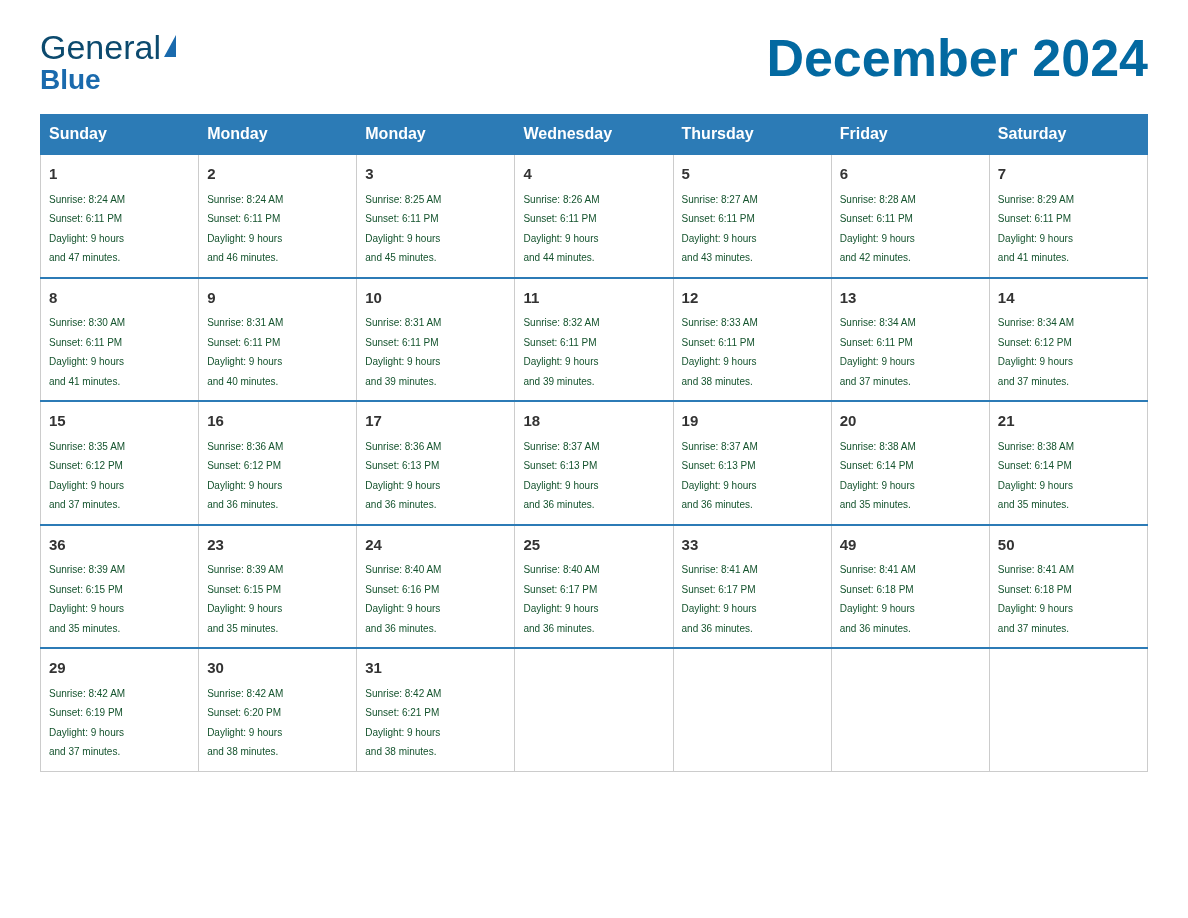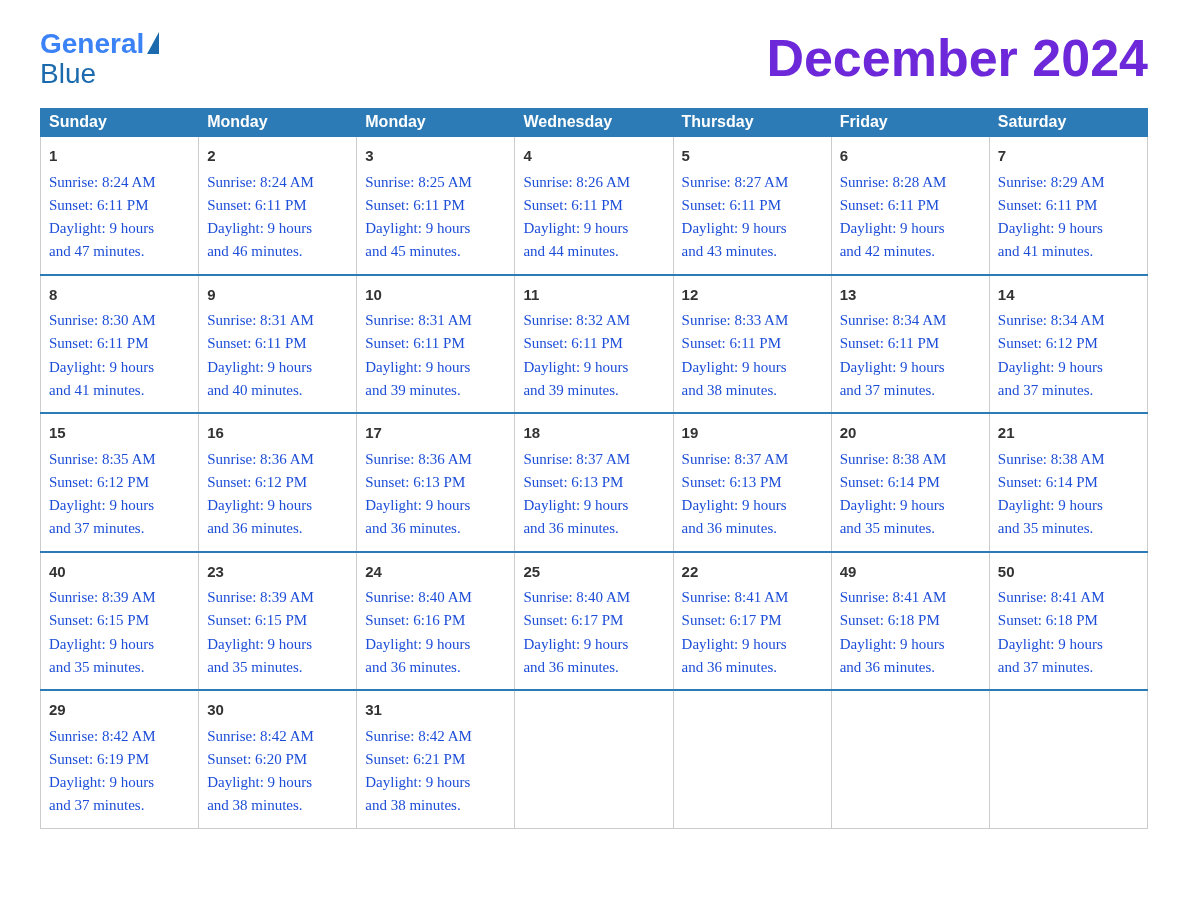--- a/index.html
+++ b/index.html
@@ -10,68 +10,68 @@
       width: 1188px;
       min-height: 918px;
     }
     .header-area {
       display: flex;
       justify-content: space-between;
       align-items: flex-start;
       margin-bottom: 20px;
     }
     .logo-text-general {
-      font-size: 28px;
-      font-weight: bold;
-      color: #3b82f6;
+      font-size: 34px;
+      font-weight: normal;
+      color: #0c4a6e;
       line-height: 1;
     }
     .logo-triangle {
       display: inline-block;
       width: 0;
       height: 0;
       border-left: 12px solid transparent;
       border-bottom: 22px solid #1a6aad;
       margin-left: 3px;
       margin-bottom: 2px;
       vertical-align: bottom;
     }
     .logo-line2 {
       display: block;
       font-size: 28px;
-      font-weight: normal;
+      font-weight: bold;
       color: #1a6aad;
       line-height: 1;
       margin-top: 2px;
     }
     .title-area {
       text-align: right;
     }
     .calendar-title {
       font-size: 52px;
       font-weight: bold;
-      color: #6d28d9;
+      color: #0369a1;
       line-height: 1.1;
     }
     .calendar-subtitle {
       font-size: 22px;
       color: #555;
       margin-top: 4px;
     }
     table {
       width: 100%;
       border-collapse: collapse;
       table-layout: fixed;
     }
     thead tr th {
       background-color: #2c7bb6;
       color: #fff;
       font-size: 16px;
       font-weight: bold;
-      padding: 4px 8px;
+      padding: 10px 8px;
       text-align: left;
       border: 1px solid #2c7bb6;
     }
     tbody tr td {
       vertical-align: top;
       padding: 8px 8px 10px 8px;
       border: 1px solid #ccc;
       font-size: 13px;
       color: #333;
       line-height: 1.5;
@@ -80,24 +80,23 @@
     tbody tr {
       border-top: 2px solid #2c7bb6;
     }
     .day-num {
       font-size: 15px;
       font-weight: bold;
       display: block;
       margin-bottom: 3px;
     }
     .day-info {
-      font-size: 15px;
-      color: #1d4ed8;
+      font-size: 10px;
+      color: #14532d;
       line-height: 1.55;
-      font-family: Liberation Serif, serif;
     }
     .empty-cell {
       background: #fff;
     }
     .logo-wrapper {
       line-height: 1;
     }
     .logo-row1 {
       display: flex;
       align-items: center;
@@ -219,37 +218,37 @@
         <span class="day-num">20</span>
         <span class="day-info">Sunrise: 8:38 AM<br>Sunset: 6:14 PM<br>Daylight: 9 hours<br>and 35 minutes.</span>
       </td>
         <td>
         <span class="day-num">21</span>
         <span class="day-info">Sunrise: 8:38 AM<br>Sunset: 6:14 PM<br>Daylight: 9 hours<br>and 35 minutes.</span>
       </td>
       </tr>
       <tr>
         <td>
-        <span class="day-num">40</span>
+        <span class="day-num">36</span>
         <span class="day-info">Sunrise: 8:39 AM<br>Sunset: 6:15 PM<br>Daylight: 9 hours<br>and 35 minutes.</span>
       </td>
         <td>
         <span class="day-num">23</span>
         <span class="day-info">Sunrise: 8:39 AM<br>Sunset: 6:15 PM<br>Daylight: 9 hours<br>and 35 minutes.</span>
       </td>
         <td>
         <span class="day-num">24</span>
         <span class="day-info">Sunrise: 8:40 AM<br>Sunset: 6:16 PM<br>Daylight: 9 hours<br>and 36 minutes.</span>
       </td>
         <td>
         <span class="day-num">25</span>
         <span class="day-info">Sunrise: 8:40 AM<br>Sunset: 6:17 PM<br>Daylight: 9 hours<br>and 36 minutes.</span>
       </td>
         <td>
-        <span class="day-num">22</span>
+        <span class="day-num">33</span>
         <span class="day-info">Sunrise: 8:41 AM<br>Sunset: 6:17 PM<br>Daylight: 9 hours<br>and 36 minutes.</span>
       </td>
         <td>
         <span class="day-num">49</span>
         <span class="day-info">Sunrise: 8:41 AM<br>Sunset: 6:18 PM<br>Daylight: 9 hours<br>and 36 minutes.</span>
       </td>
         <td>
         <span class="day-num">50</span>
         <span class="day-info">Sunrise: 8:41 AM<br>Sunset: 6:18 PM<br>Daylight: 9 hours<br>and 37 minutes.</span>
       </td>

